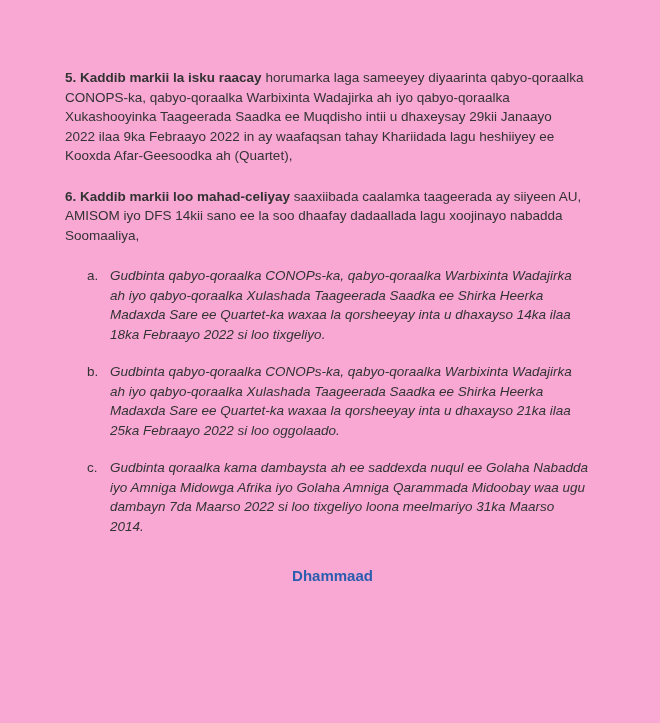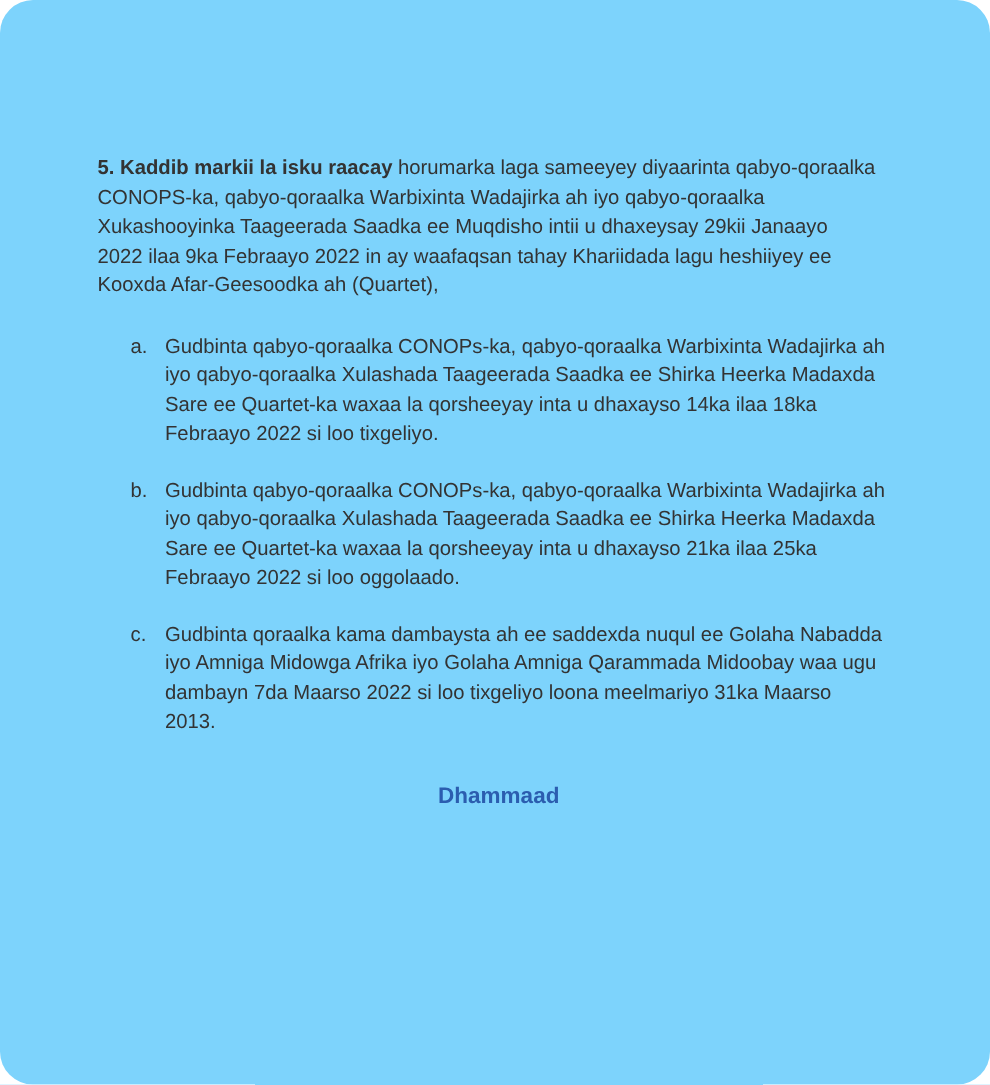--- a/index.html
+++ b/index.html
@@ -9,27 +9,26 @@
   }
   body {
     width: 660px;
     height: 723px;
     overflow: hidden;
   }
   .doc {
     box-sizing: border-box;
     width: 660px;
     height: 723px;
-    padding: 102px 60px 0 65px;
+    padding: 68px 60px 0 65px;
     font-family: "Liberation Sans", "DejaVu Sans", sans-serif;
     font-size: 13.5px;
     line-height: 19.5px;
     color: #333333;
-    background: #7dd3fc;
-    border-radius: 22px;
+    background: #f9a8d4;
   }
   .para {
     margin: 0 0 21px 0;
     max-width: 520px;
   }
   .lead {
     font-weight: bold;
   }
   .list {
     margin: 0;
@@ -39,56 +38,61 @@
     display: flex;
     margin: 0 0 18px 22px;
     max-width: 503px;
   }
   .marker {
     flex: 0 0 23px;
     width: 23px;
   }
   .item-text {
     flex: 1;
+    font-style: italic;
   }
   .end {
     margin-top: 30px;
     text-align: center;
     font-weight: bold;
     font-size: 15px;
     color: #2b5daf;
   }
 </style>
 </head>
 <body>
 
 <div class="doc">
 
   <p class="para">
     <span class="lead">5. Kaddib markii la isku raacay</span>
     <span>horumarka laga sameeyey diyaarinta qabyo-qoraalka CONOPS-ka, qabyo-qoraalka Warbixinta Wadajirka ah iyo qabyo-qoraalka Xukashooyinka Taageerada Saadka ee Muqdisho intii u dhaxeysay 29kii Janaayo 2022 ilaa 9ka Febraayo 2022 in ay waafaqsan tahay Khariidada lagu heshiiyey ee Kooxda Afar-Geesoodka ah (Quartet),</span>
   </p>
 
+  <p class="para">
+    <span class="lead">6. Kaddib markii loo mahad-celiyay</span>
+    <span>saaxiibada caalamka taageerada ay siiyeen AU, AMISOM iyo DFS 14kii sano ee la soo dhaafay dadaallada lagu xoojinayo nabadda Soomaaliya,</span>
+  </p>
 
 
 
   <div class="list">
 
     <div class="list-item">
       <span class="marker">a.</span>
       <span class="item-text">Gudbinta qabyo-qoraalka CONOPs-ka, qabyo-qoraalka Warbixinta Wadajirka ah iyo qabyo-qoraalka Xulashada Taageerada Saadka ee Shirka Heerka Madaxda Sare ee Quartet-ka waxaa la qorsheeyay inta u dhaxayso 14ka ilaa 18ka Febraayo 2022 si loo tixgeliyo.</span>
     </div>
 
     <div class="list-item">
       <span class="marker">b.</span>
       <span class="item-text">Gudbinta qabyo-qoraalka CONOPs-ka, qabyo-qoraalka Warbixinta Wadajirka ah iyo qabyo-qoraalka Xulashada Taageerada Saadka ee Shirka Heerka Madaxda Sare ee Quartet-ka waxaa la qorsheeyay inta u dhaxayso 21ka ilaa 25ka Febraayo 2022 si loo oggolaado.</span>
     </div>
 
     <div class="list-item">
       <span class="marker">c.</span>
-      <span class="item-text">Gudbinta qoraalka kama dambaysta ah ee saddexda nuqul ee Golaha Nabadda iyo Amniga Midowga Afrika iyo Golaha Amniga Qarammada Midoobay waa ugu dambayn 7da Maarso 2022 si loo tixgeliyo loona meelmariyo 31ka Maarso 2013.</span>
+      <span class="item-text">Gudbinta qoraalka kama dambaysta ah ee saddexda nuqul ee Golaha Nabadda iyo Amniga Midowga Afrika iyo Golaha Amniga Qarammada Midoobay waa ugu dambayn 7da Maarso 2022 si loo tixgeliyo loona meelmariyo 31ka Maarso 2014.</span>
     </div>
 
   </div>
 
   <div class="end">Dhammaad</div>
 
 </div>
 
 </body></html>

